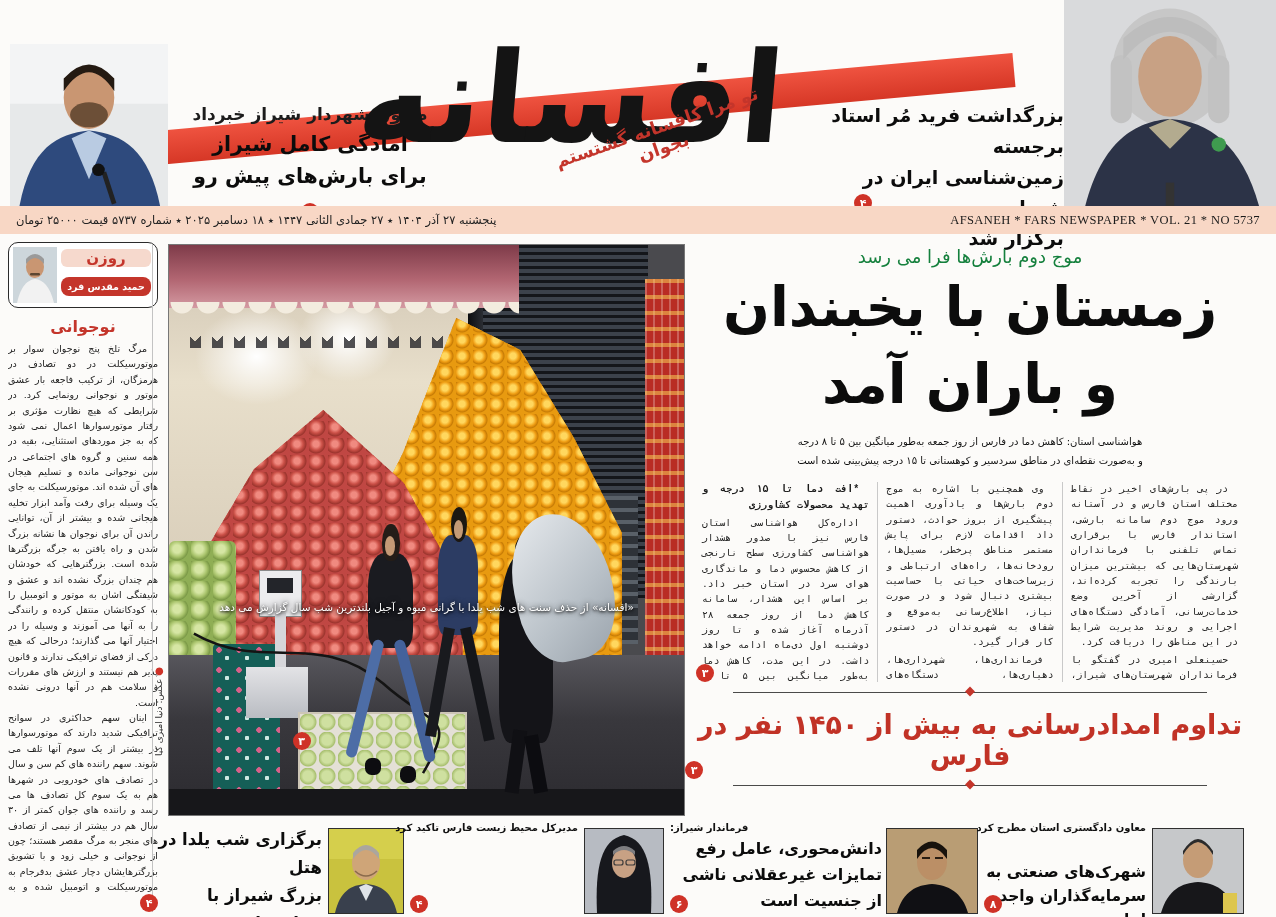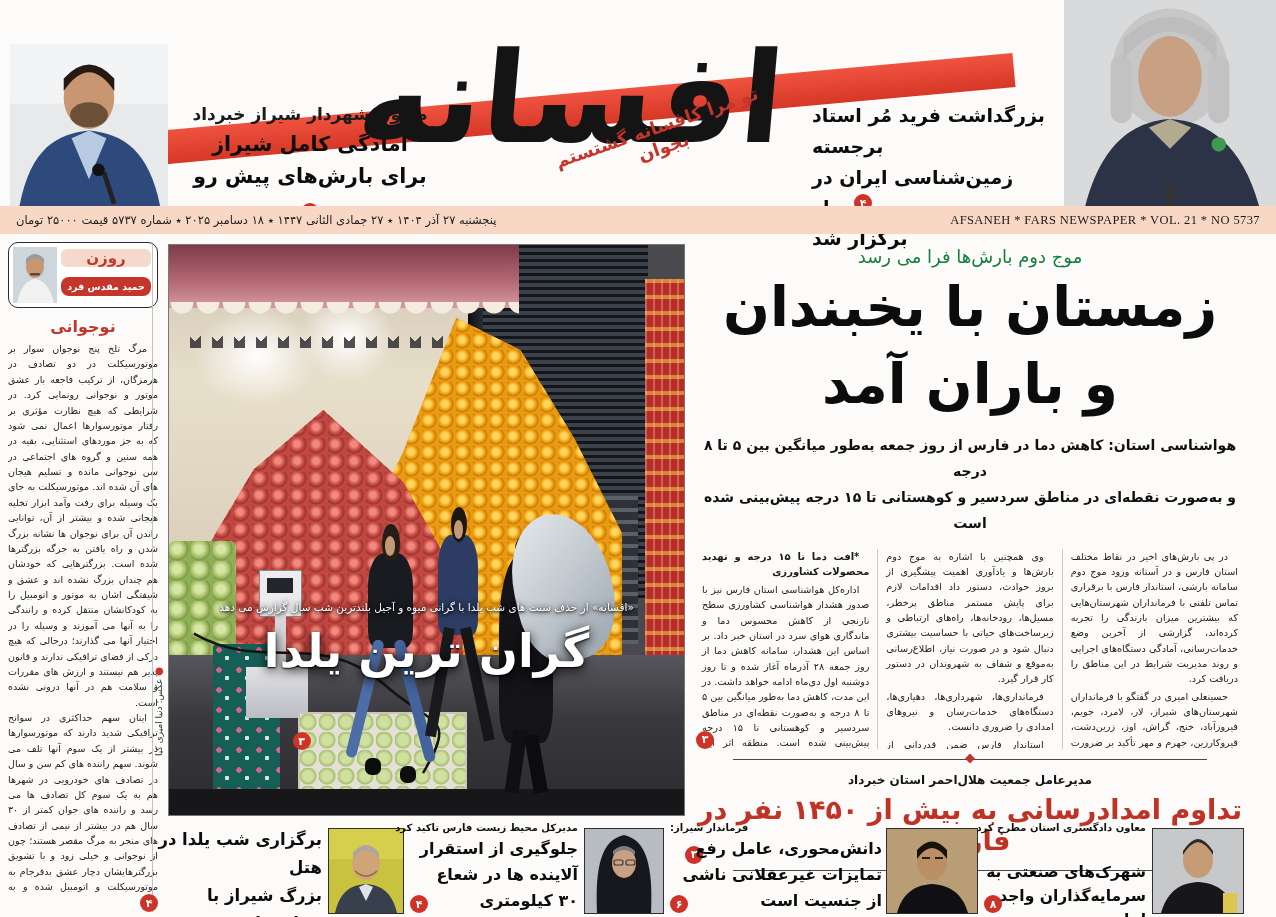--- a/index.html
+++ b/index.html
@@ -13,21 +13,21 @@
   .ribbon{left:36px;top:142px;width:982px;height:34px;z-index:1;
           background:linear-gradient(180deg,#ef5340,#d63726);
           transform-origin:left center;transform:rotate(-5.2deg);}
   .logo{left:355px;top:4px;width:430px;height:212px;z-index:3;text-align:center;
         font-size:126px;font-weight:bold;color:#141414;line-height:190px;transform:skewX(-5deg);}
   .tagline{left:535px;top:116px;width:250px;z-index:4;color:#c4352b;font-size:18px;font-weight:bold;
            text-align:center;transform:rotate(-19deg);}
   .tl-photo{left:10px;top:44px;width:158px;height:162px;z-index:2;}
   .tr-photo{left:1064px;top:0;width:212px;height:206px;z-index:2;}
   .tl-story{left:188px;top:104px;width:244px;z-index:2;text-align:center;}
-  .tr-story{left:812px;top:100px;width:252px;z-index:2;text-align:left;}
+  .tr-story{left:812px;top:100px;width:252px;z-index:2;text-align:right;}
   .kicker{font-size:17px;font-weight:bold;color:#1c1c1c;}
   .tl-head{font-size:20.5px;font-weight:900;line-height:1.55;margin-top:5px;color:#0c0c0c;}
   .tr-head{font-size:19px;font-weight:900;line-height:1.62;color:#0c0c0c;}
   .tl-ref{margin-top:8px;}
   .tr-ref{position:absolute;left:42px;top:94px;}
 
   .datebar{left:0;top:206px;width:1276px;height:28px;background:#f8d7c5;z-index:5;display:flex;
            justify-content:space-between;align-items:center;padding:0 16px;box-sizing:border-box;}
   .date-en{direction:ltr;font-family:"Liberation Serif",serif;font-size:12.5px;color:#1a1a1a;letter-spacing:.4px;}
   .date-fa{font-size:11.5px;color:#222;}
@@ -120,23 +120,23 @@
              text-shadow:0 1px 3px #000,0 0 6px rgba(0,0,0,.9);}
   .ph-title{left:0;top:66.5%;width:100%;z-index:9;text-align:center;color:#fff;font-size:46px;font-weight:900;
             text-shadow:0 3px 12px rgba(0,0,0,.95),0 1px 2px #000;}
   .ph-ref{left:24%;top:85.5%;z-index:9;}
 
   
   .lead{left:694px;top:246px;width:552px;height:566px;z-index:2;}
   .lead-kicker{text-align:center;font-size:18px;font-weight:normal;color:#15803d;}
   .lead-headline{text-align:center;font-size:55px;font-weight:900;line-height:1.4;color:#0c0c0c;
                  letter-spacing:-1px;margin-top:2px;}
-  .lead-subhead{text-align:center;font-size:14px;font-weight:bold;line-height:1.85;margin-top:10px;color:#101010;}
+  .lead-subhead{text-align:center;font-size:10px;font-weight:normal;line-height:1.85;margin-top:10px;color:#101010;}
   .lead-cols{display:flex;margin-top:12px;height:200px;overflow:hidden;position:relative;}
-  .lead-col{flex:1;padding:0 8px;font-size:9.7px;line-height:1.58;text-align:justify;color:#1b1b1b;}
+  .lead-col{flex:1;padding:0 8px;font-size:9.7px;line-height:1.58;text-align:justify;color:#1b1b1b;font-family:Liberation Mono, monospace;}
   .lead-col + .lead-col{border-right:1px solid #c9c9c9;}
   .lead-col p{margin:0 0 2px;text-indent:10px;}
   .col3-heading{font-weight:900;font-size:10px;margin:0;}
   .lead-ref3{position:absolute;left:2px;bottom:0;}
   .divider{position:relative;margin:10px auto 4px;width:86%;border-top:1px solid #4a4a4a;height:9px;}
   .divider .diamond{position:absolute;left:50%;top:-5px;transform:translateX(-50%) rotate(45deg);
                     width:7px;height:7px;background:#c4352b;}
   .relief-kicker{text-align:center;font-size:12px;font-weight:bold;color:#151515;}
   .relief-headline{position:relative;text-align:center;font-size:27px;font-weight:900;color:#c13226;margin-top:7px;}
   .relief-ref{position:absolute;left:-9px;bottom:-8px;}
@@ -294,21 +294,20 @@
     </div>
     <div class="fig f3">
       <div class="body"></div>
         <div class="head"></div>
         <div class="leg1"></div>
         <div class="leg2"></div>
     </div>
     <div class="s-sack"></div>
     <div class="s-strip"></div>
     <div class="ph-kicker">«افسانه» از حذف سنت های شب یلدا با گرانی میوه و آجیل بلندترین شب سال گزارش می دهد</div>
-    <div class="ph-title">گران ترین یلدا</div>
     <span class="pref ph-ref" style="position:absolute;">۳</span>
   </div>
 
   <div class="abs lead">
     <div class="lead-kicker">موج دوم بارش‌ها فرا می رسد</div>
     <div class="lead-headline">
       <span>زمستان با یخبندان</span><br>
       <span>و باران آمد</span>
     </div>
     <div class="lead-subhead">
@@ -327,21 +326,20 @@
       </div>
       <div class="lead-col">
         <p class="col3-heading">*افت دما تا ۱۵ درجه و تهدید محصولات کشاورزی</p>
         <p>اداره‌کل هواشناسی استان فارس نیز با صدور هشدار هواشناسی کشاورزی سطح نارنجی از کاهش محسوس دما و ماندگاری هوای سرد در استان خبر داد. بر اساس این هشدار، سامانه کاهش دما از روز جمعه ۲۸ آذرماه آغاز شده و تا روز دوشنبه اول دی‌ماه ادامه خواهد داشت. در این مدت، کاهش دما به‌طور میانگین بین ۵ تا ۸ درجه و به‌صورت نقطه‌ای در مناطق سردسیر و کوهستانی تا ۱۵ درجه پیش‌بینی شده است. منطقه اثر این سامانه، اغلب نقاط استان فارس به‌ویژه مناطق شمالی، مرکزی و شهرستان شیراز اعلام شده و پیامد اصلی آن، احتمال بروز خسارت به محصولات کشاورزی عنوان شده است.</p>
       </div>
       <span class="pref lead-ref3">۳</span>
     </div>
     <div class="divider">
         <span class="diamond"></span>
       </div>
-    <div class="relief-kicker">مدیرعامل جمعیت هلال‌احمر استان خبرداد</div>
     <div class="relief-headline">
       <span>تداوم امدادرسانی به بیش از ۱۴۵۰ نفر در فارس</span>
       <span class="pref relief-ref">۳</span>
     </div>
     <div class="divider" style="margin-top:14px;">
         <span class="diamond"></span>
       </div>
   </div>
 
   <div class="bstory b1">
@@ -360,25 +358,20 @@
       <path d="M6,84 C11,62 22,56 37,55 C52,56 63,63 68,84 Z" fill="#39404d"></path>
       <path d="M30,58 L37,55 L44,58 L37,72 Z" fill="#dfe3e8"></path>
       <ellipse cx="37" cy="34" rx="14" ry="17" fill="#cfa578"></ellipse>
       <path d="M24,30 Q37,12 50,30 L50,24 Q37,8 24,24 Z" fill="#aba69e"></path>
       <path d="M26,42 Q37,52 48,42" fill="none" stroke="#8a6b4c" stroke-width="1.6"></path>
     </svg>
   </div>
 
   <div class="bstory b2">
     <div class="b-kicker">مدیرکل محیط زیست فارس تاکید کرد</div>
-    <div class="b-headline">
-      <span>جلوگیری از استقرار</span><br>
-      <span>آلاینده ها در شعاع</span><br>
-      <span>۳۰ کیلومتری</span>
-    </div>
     <span class="pref b-ref">۴</span>
   </div>
 
   <div class="bphoto p2">
     <svg viewBox="0 0 78 84" preserveAspectRatio="none">
       <rect width="78" height="84" fill="#b7bbc2"></rect>
       <path d="M39,6 C16,11 10,38 12,84 L66,84 C68,38 62,11 39,6 Z" fill="#17181d"></path>
       <ellipse cx="39" cy="34" rx="12" ry="15" fill="#c8a184"></ellipse>
       <path d="M28,26 Q39,16 50,26 L50,22 Q39,12 28,22 Z" fill="#7d7d80"></path>
       <rect x="29" y="31" width="9" height="5" rx="2" fill="none" stroke="#3a3a3a" stroke-width="1.2"></rect>

